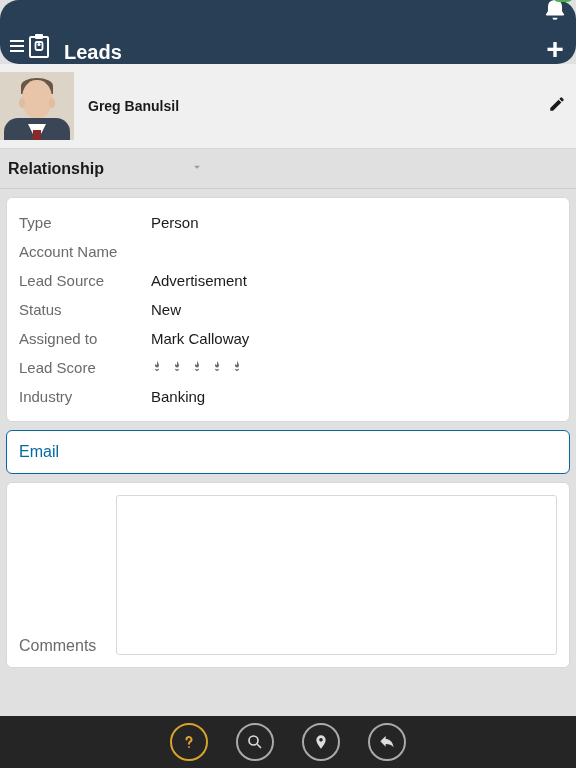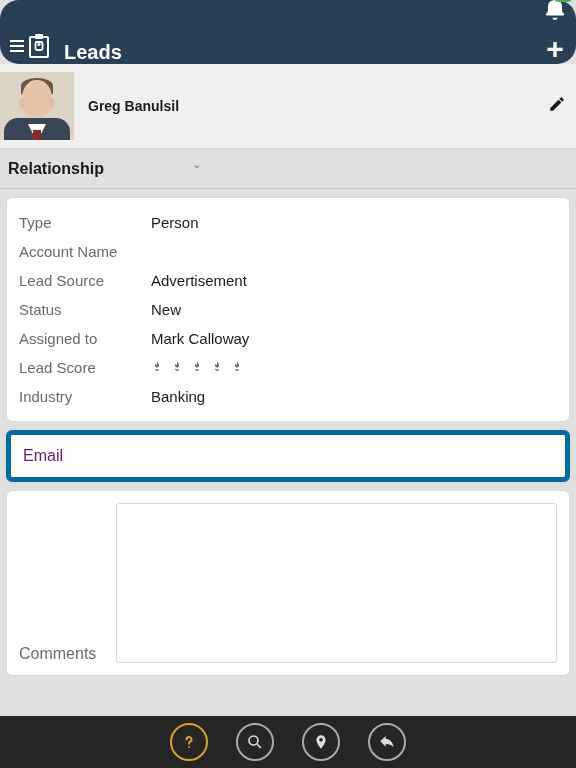--- a/index.html
+++ b/index.html
@@ -36,21 +36,21 @@
   .tab { flex:1; display:flex; align-items:center; justify-content:flex-start; padding: 0 8px; font-size:16px; font-weight:bold; color:#1a1a1a; gap: 86px; }
   .tab .chev { color:#9a9a9a; }
 
   .content { padding: 8px 6px 0 6px; }
   .card { background:#fff; border:1px solid #d8d8d8; border-radius:6px; padding: 10px 12px; margin-bottom: 8px; }
   .row { display:flex; align-items:center; min-height: 29px; }
   .label { width: 132px; color:#6a6a6a; font-size:15px; }
   .value { color:#1a1a1a; font-size:15px; }
   .flames { display:flex; gap: 8px; color:#6a6a6a; font-size:16px; align-items:center;}
   .flames span { filter: grayscale(0.2); }
-  .section-card { background:#fff; border:5px solid #0369a1; border-radius:6px; padding: 12px; margin-bottom: 8px; color:#701a75; font-size:16px; }
+  .section-card { background:#fff; border:1px solid #0369a1; border-radius:6px; padding: 12px; margin-bottom: 8px; color:#0369a1; font-size:16px; }
   .comments-card { background:#fff; border:1px solid #d8d8d8; border-radius:6px; padding: 12px; display:flex; gap: 20px; align-items:flex-end; }
   .comments-label { color:#6a6a6a; font-size:16px; margin-top: 48px; }
   .comments-box { flex:1; height: 160px; background:#fff; border:1px solid #d8d8d8; border-radius:3px; }
 
   .bottombar { position: fixed; bottom:0; left:0; width:576px; height: 52px; background:#262525; display:flex; align-items:center; justify-content:center; gap: 28px; }
   .bbtn { width:38px; height:38px; border-radius:50%; border:2px solid #aaa; display:flex; align-items:center; justify-content:center; color:#fff; }
   .bbtn.primary { border-color:#d9a22a; color:#d9a22a; }
   .bbtn svg { display:block; }
 </style>
 </head>

